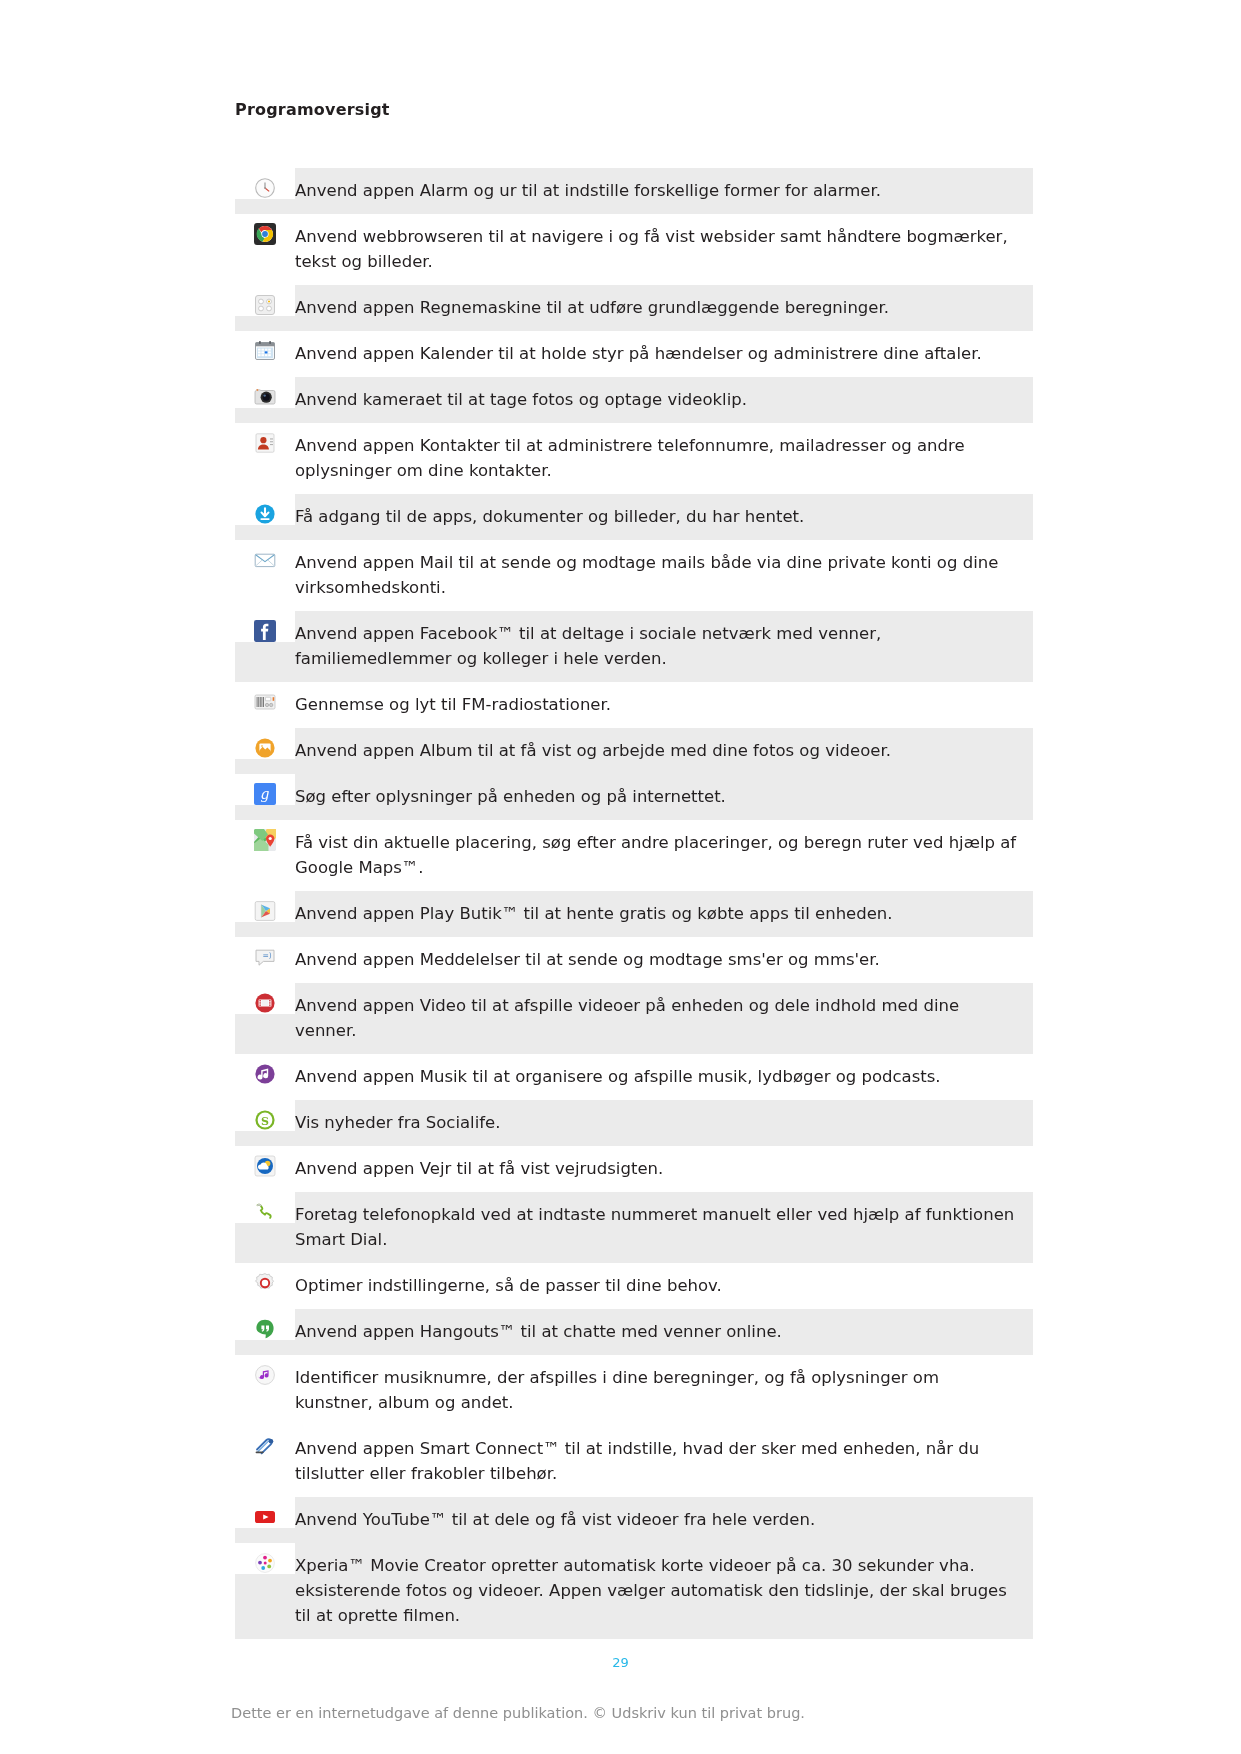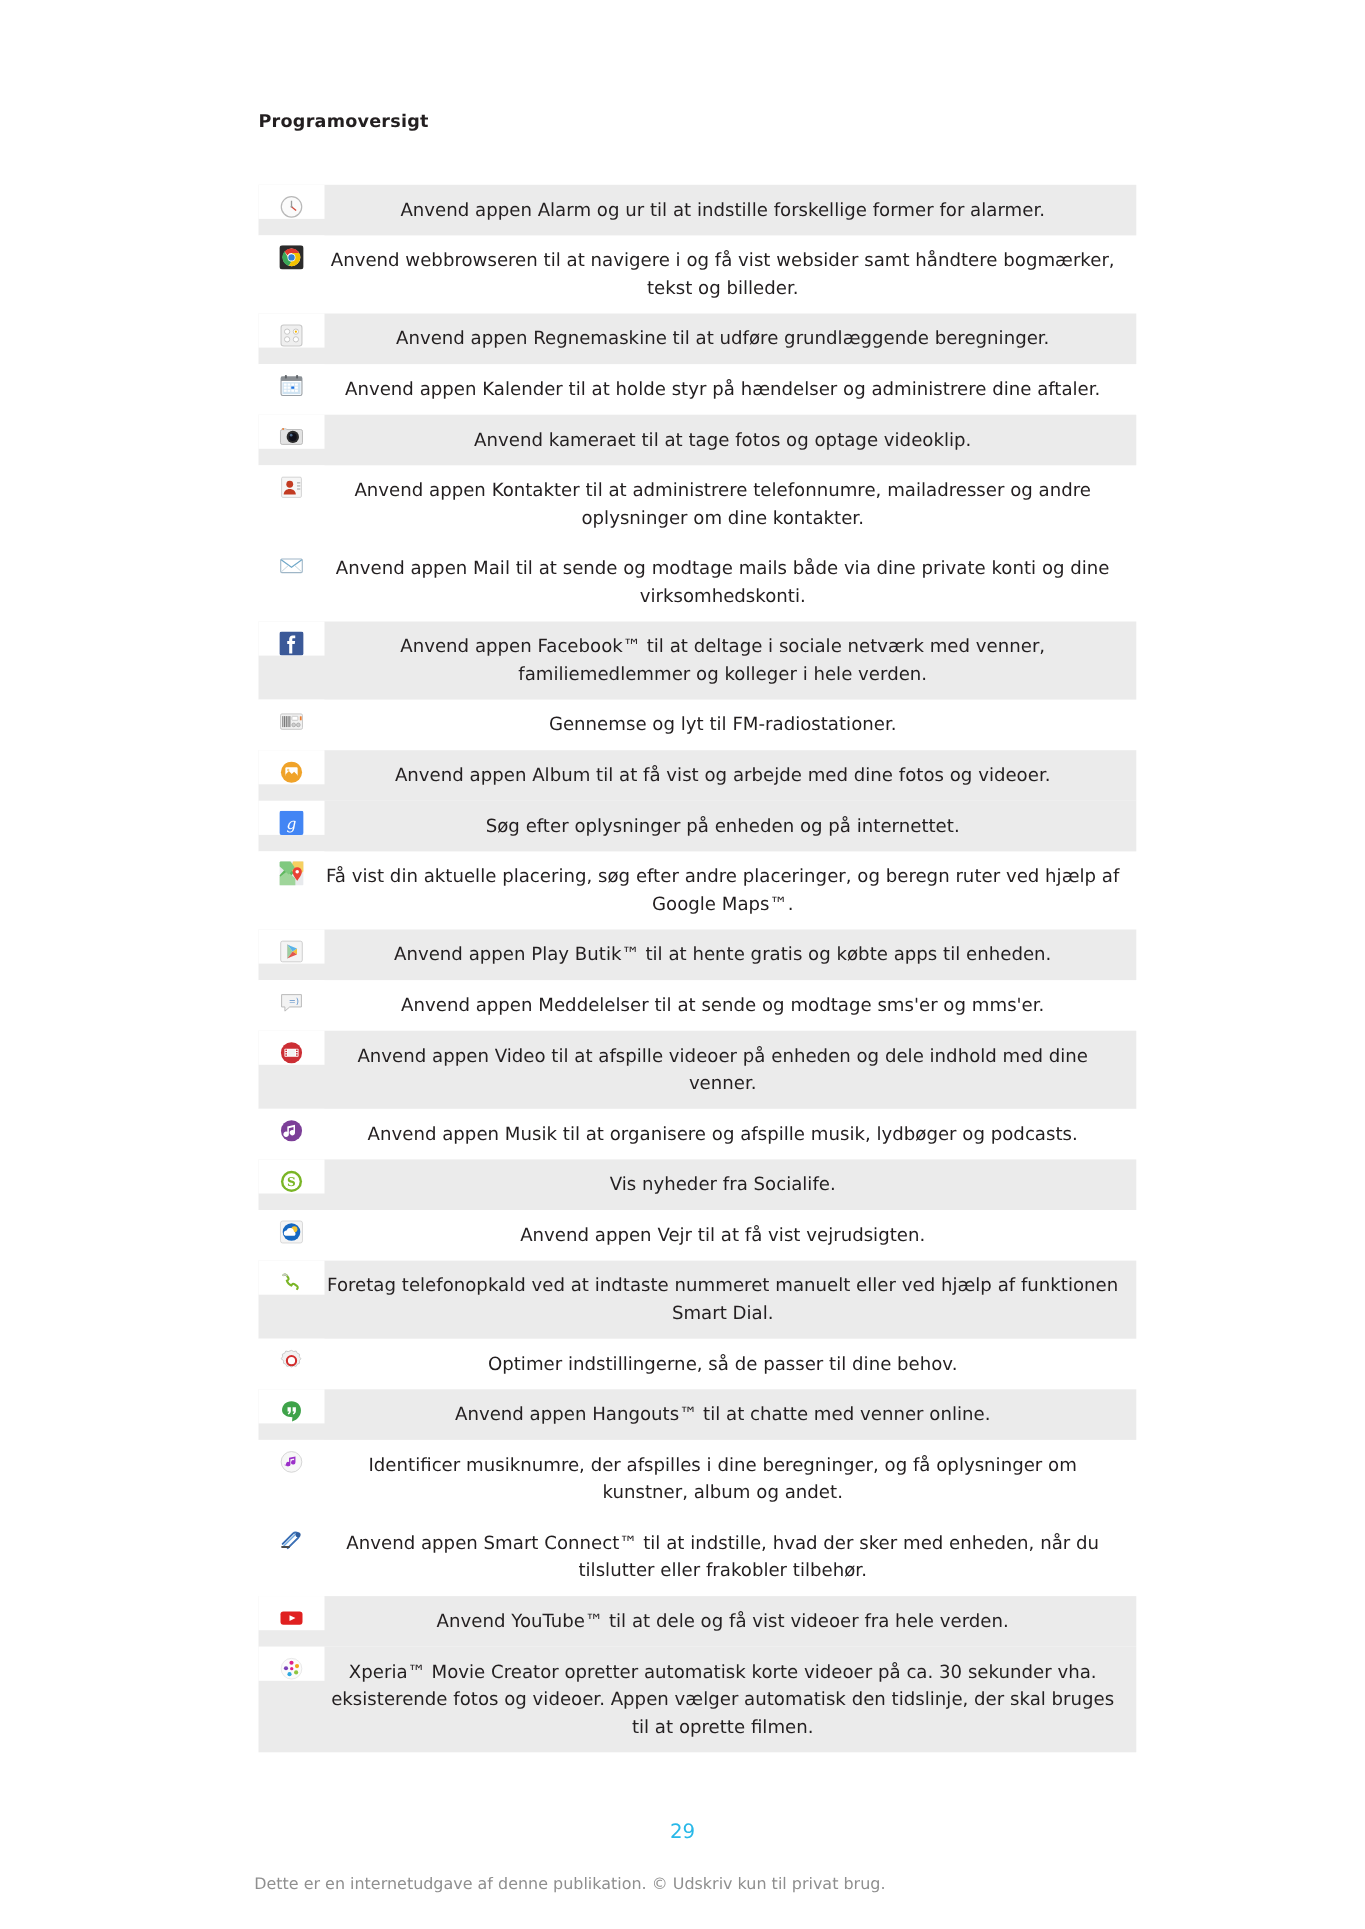--- a/index.html
+++ b/index.html
@@ -54,35 +54,34 @@
     justify-content: center;
     padding-top: 9px;
     background: #ffffff;
   }
   .text-cell {
     flex: 1 1 auto;
     padding: 10px 14px 11px 0px;
     font-size: 16.5px;
     line-height: 25px;
     color: #231f20;
-    text-align: center;
   }
   .ico {
     width: 22px;
     height: 22px;
     display: block;
   }
   .footer-page-num {
     position: absolute;
     left: 0;
     top: 1655px;
     width: 1241px;
     text-align: center;
     color: #28b8e8;
-    font-size: 18px;
+    font-size: 13px;
   }
   .footer-note {
     position: absolute;
     left: 0;
     top: 1705px;
     width: 1036px;
     text-align: center;
     color: #8f8f8f;
     font-size: 14.5px;
   }
@@ -178,20 +177,30 @@
               <rect x="2" y="1.8" width="18" height="18.4" rx="1.2" fill="#f6f6f6" stroke="#cfcfcf" stroke-width=".8"></rect>
               <circle cx="9.4" cy="8.2" r="3.1" fill="#c23b22"></circle>
               <path d="M3.9 17.6c0-3.2 2.5-5.1 5.5-5.1s5.5 1.9 5.5 5.1z" fill="#c23b22"></path>
               <rect x="16" y="6.4" width="3" height="1.1" fill="#b0b0b0"></rect>
               <rect x="16" y="9.2" width="3" height="1.1" fill="#b0b0b0"></rect>
               <rect x="16" y="12" width="3" height="1.1" fill="#b0b0b0"></rect>
             </svg></span>
         </div>
         <div class="text-cell">Anvend appen Kontakter til at administrere telefonnumre, mailadresser og andre oplysninger om dine kontakter.</div>
       </div>
+      <div class="app-row shaded">
+        <div class="icon-cell">
+          <span class="ico"><svg width="22" height="22" viewBox="0 0 22 22" xmlns="http://www.w3.org/2000/svg">
+              <circle cx="11" cy="11" r="9.6" fill="#1aa3e0"></circle>
+              <path d="M11 5.2v7.2M7.6 9.6 11 13.2l3.4-3.6" fill="none" stroke="#ffffff" stroke-width="2.1" stroke-linecap="round" stroke-linejoin="round"></path>
+              <rect x="6.4" y="15.2" width="9.2" height="1.9" rx=".8" fill="#ffffff"></rect>
+            </svg></span>
+        </div>
+        <div class="text-cell">Få adgang til de apps, dokumenter og billeder, du har hentet.</div>
+      </div>
       <div class="app-row">
         <div class="icon-cell">
           <span class="ico"><svg width="22" height="22" viewBox="0 0 22 22" xmlns="http://www.w3.org/2000/svg">
               <rect x="1.2" y="5.2" width="19.6" height="12.4" rx="1" fill="#ffffff" stroke="#9fb6c7" stroke-width="1"></rect>
               <path d="M1.6 5.8 11 12.6l9.4-6.8" fill="none" stroke="#6fa8c9" stroke-width="1.1"></path>
               <path d="M1.6 17 8 11.2M20.4 17 14 11.2" fill="none" stroke="#c2d4de" stroke-width=".9"></path>
             </svg></span>
         </div>
         <div class="text-cell">Anvend appen Mail til at sende og modtage mails både via dine private konti og dine virksomhedskonti.</div>
       </div>

